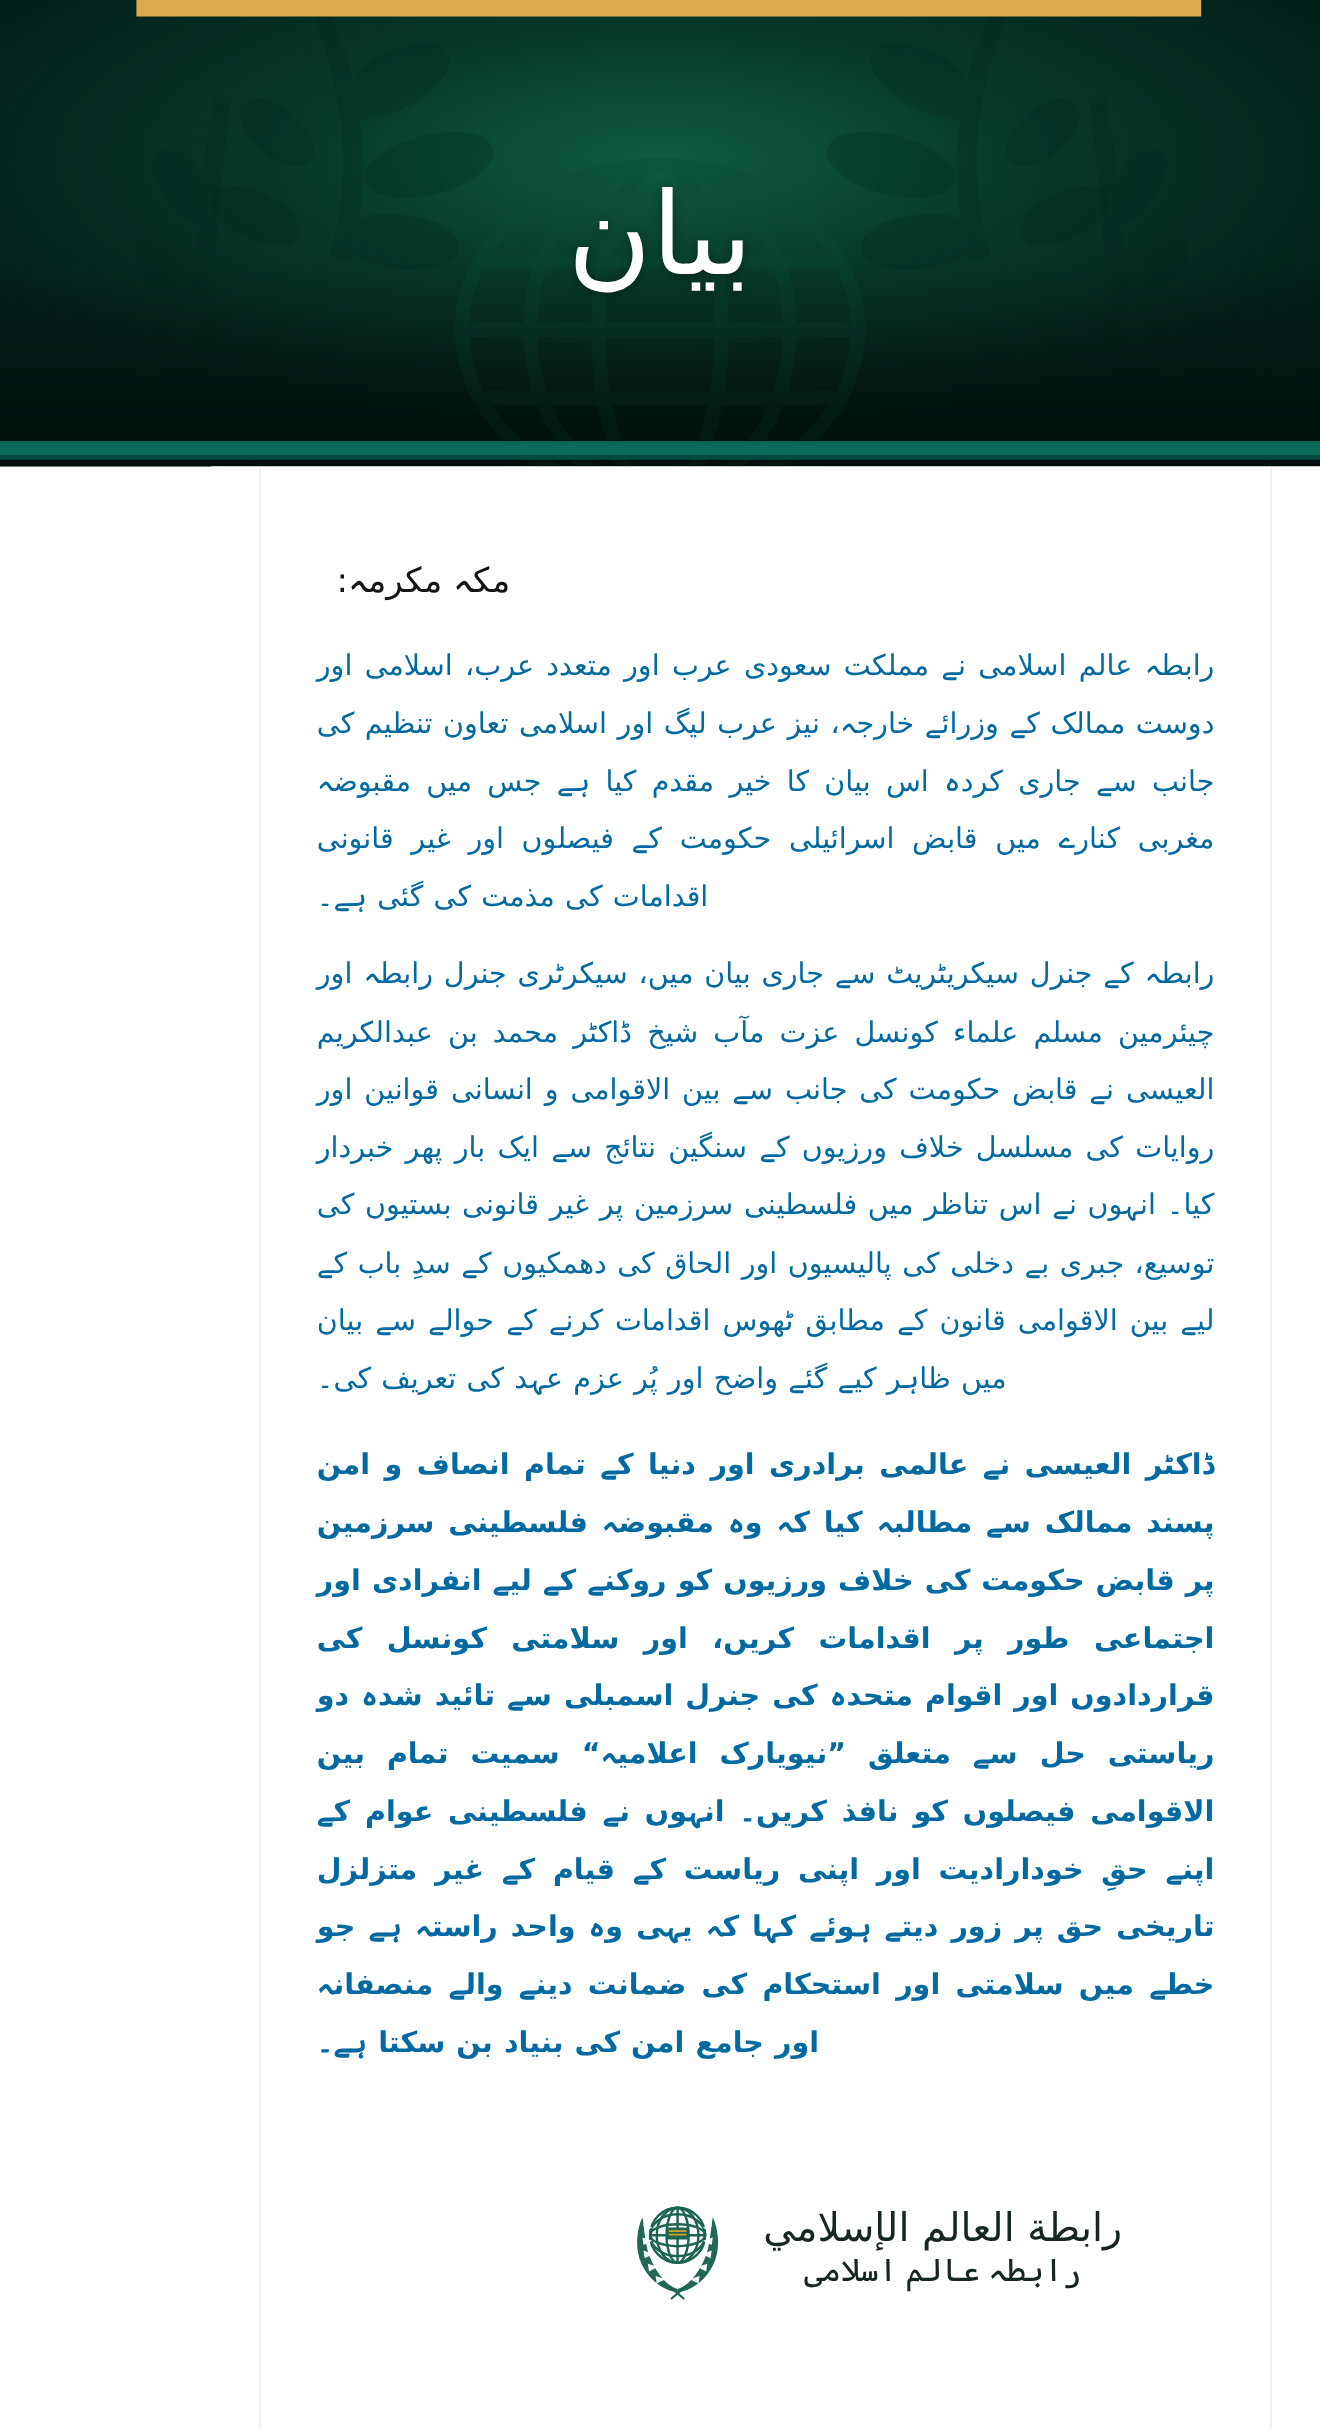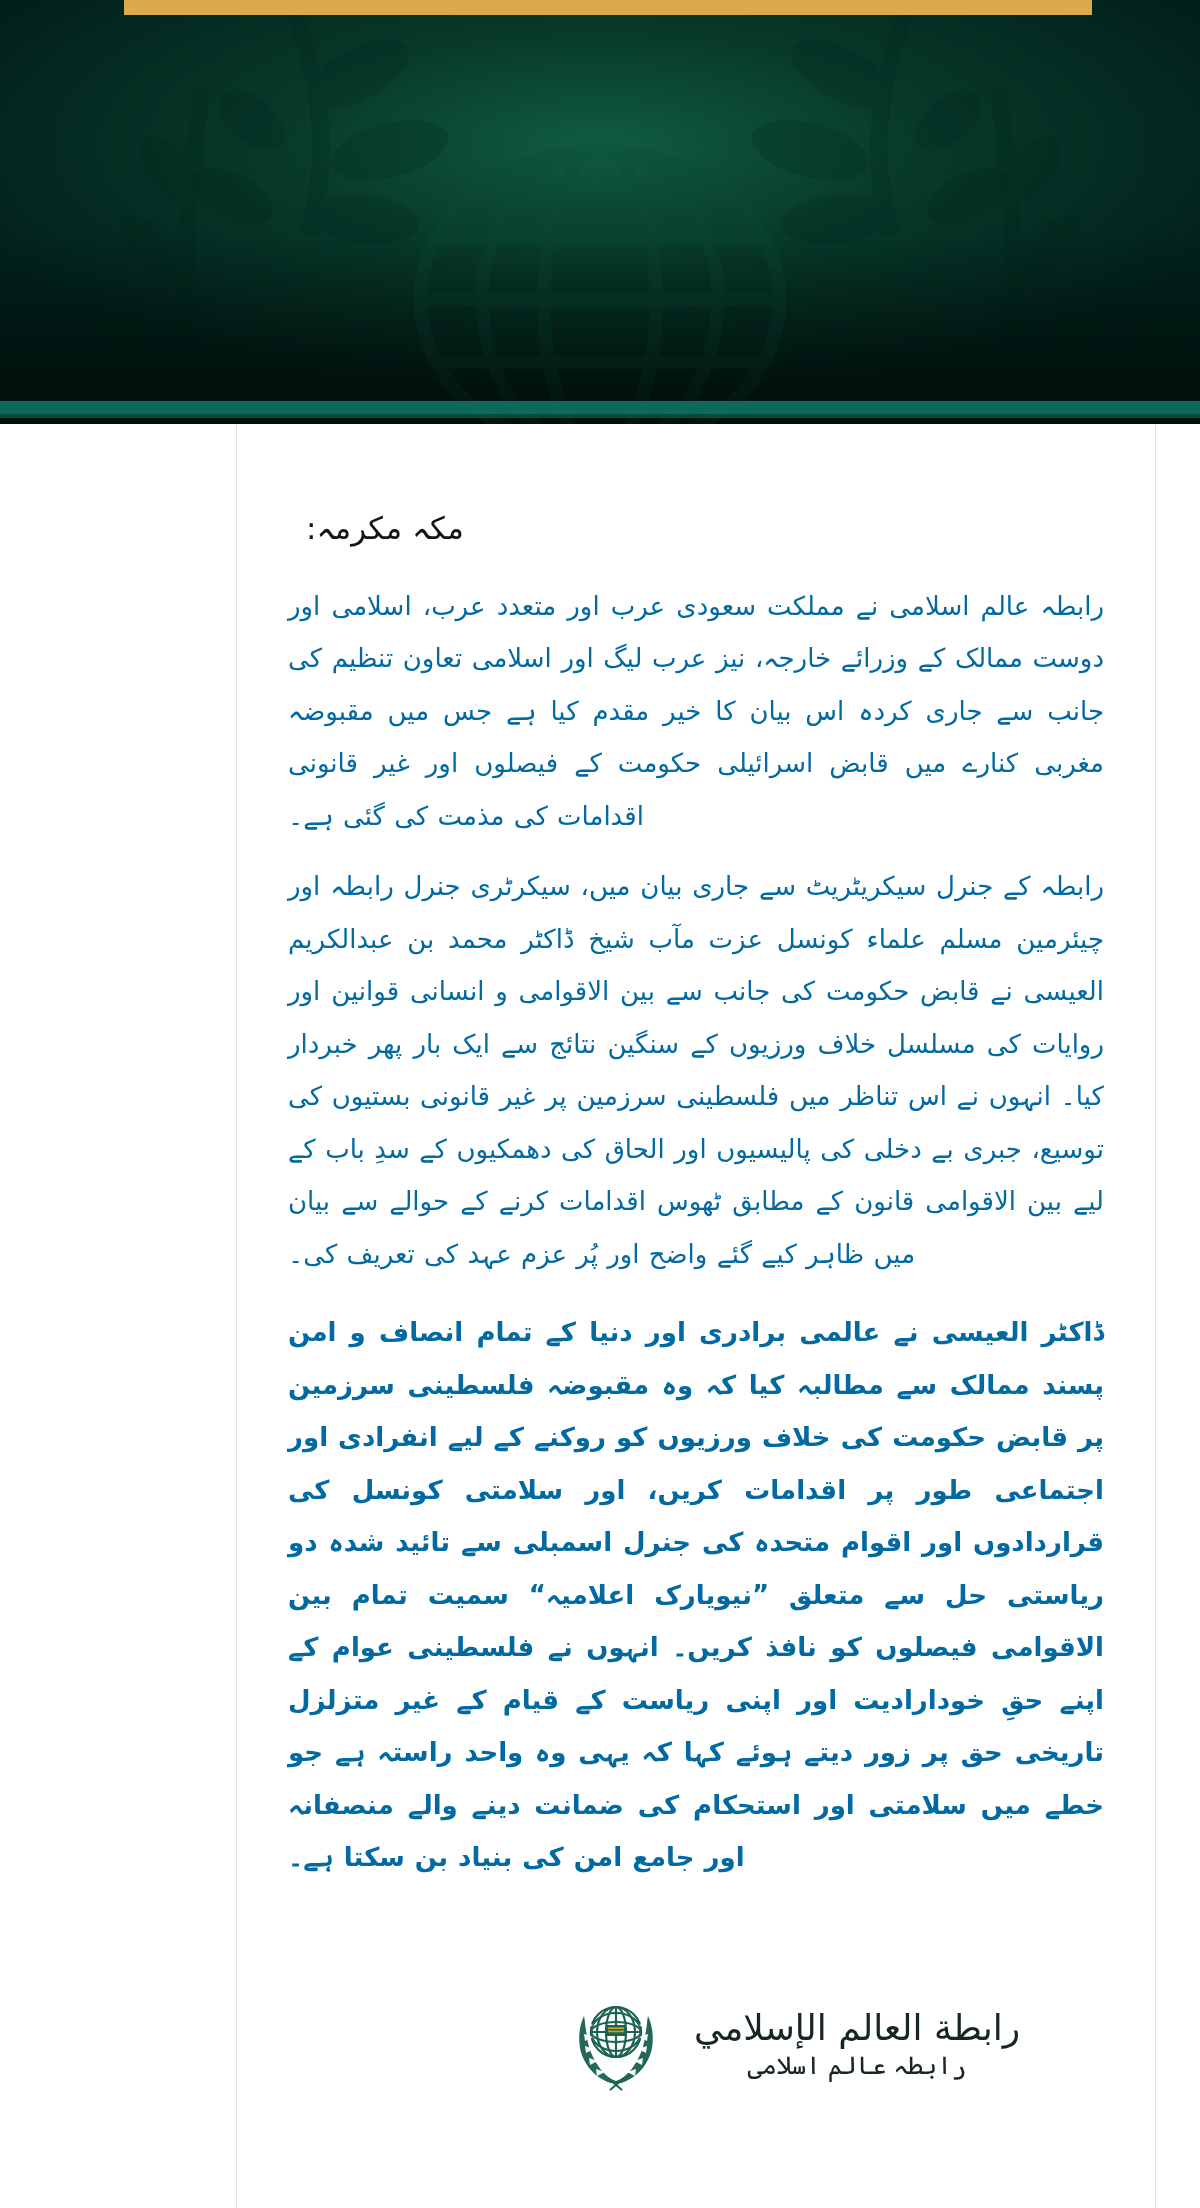--- a/index.html
+++ b/index.html
@@ -164,25 +164,25 @@
   .wordmark-ar {
     font-size: 36px;
     color: #16271f;
     line-height: 1.1;
     letter-spacing: -1px;
     font-family: "DejaVu Sans", "Liberation Sans", sans-serif;
     white-space: nowrap;
   }
 
   .wordmark-ur {
-    font-size: 25px;
+    font-size: 29px;
     color: #16271f;
     line-height: 1.15;
     letter-spacing: 3px;
-    font-family: Liberation Sans, sans-serif;
+    font-family: Liberation Serif, serif;
     white-space: nowrap;
   }
 </style>
 </head>
 <body>
 
 <div class="page">
 
   <div class="header">
 
@@ -240,20 +240,21 @@
         <ellipse cx="1080" cy="320" rx="38" ry="19" transform="rotate(-30 1080 320)"></ellipse>
         <ellipse cx="1150" cy="250" rx="34" ry="18" transform="rotate(-44 1150 250)"></ellipse>
         <ellipse cx="1168" cy="330" rx="36" ry="18" transform="rotate(-34 1168 330)"></ellipse>
       </g>
 
       <rect x="0" y="240" width="1200" height="184" fill="url(#fade)"></rect>
     </svg>
 
     <div class="gold-bar"></div>
 
+    <div class="header-title">بیان</div>
 
     <div class="teal-stripe-shadow"></div>
     <div class="teal-stripe"></div>
   </div>
 
   <div class="sheet">
 
     <div class="side-rule left"></div>
     <div class="side-rule right"></div>
 

